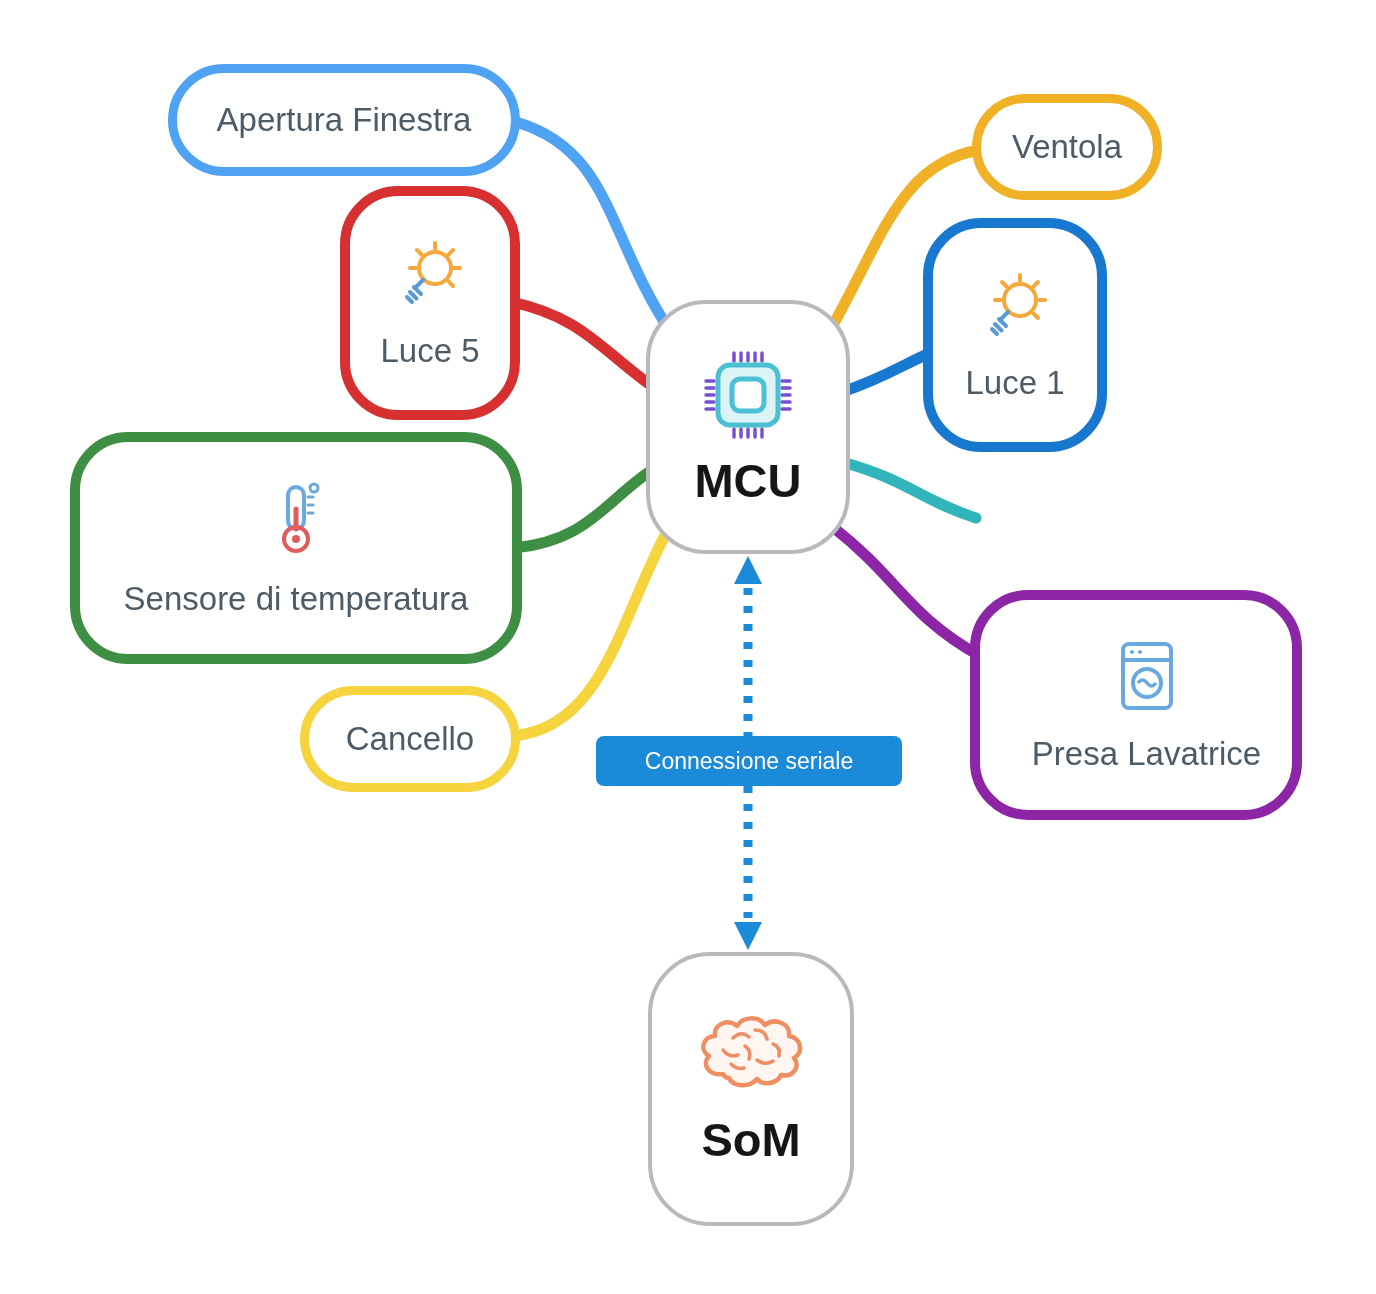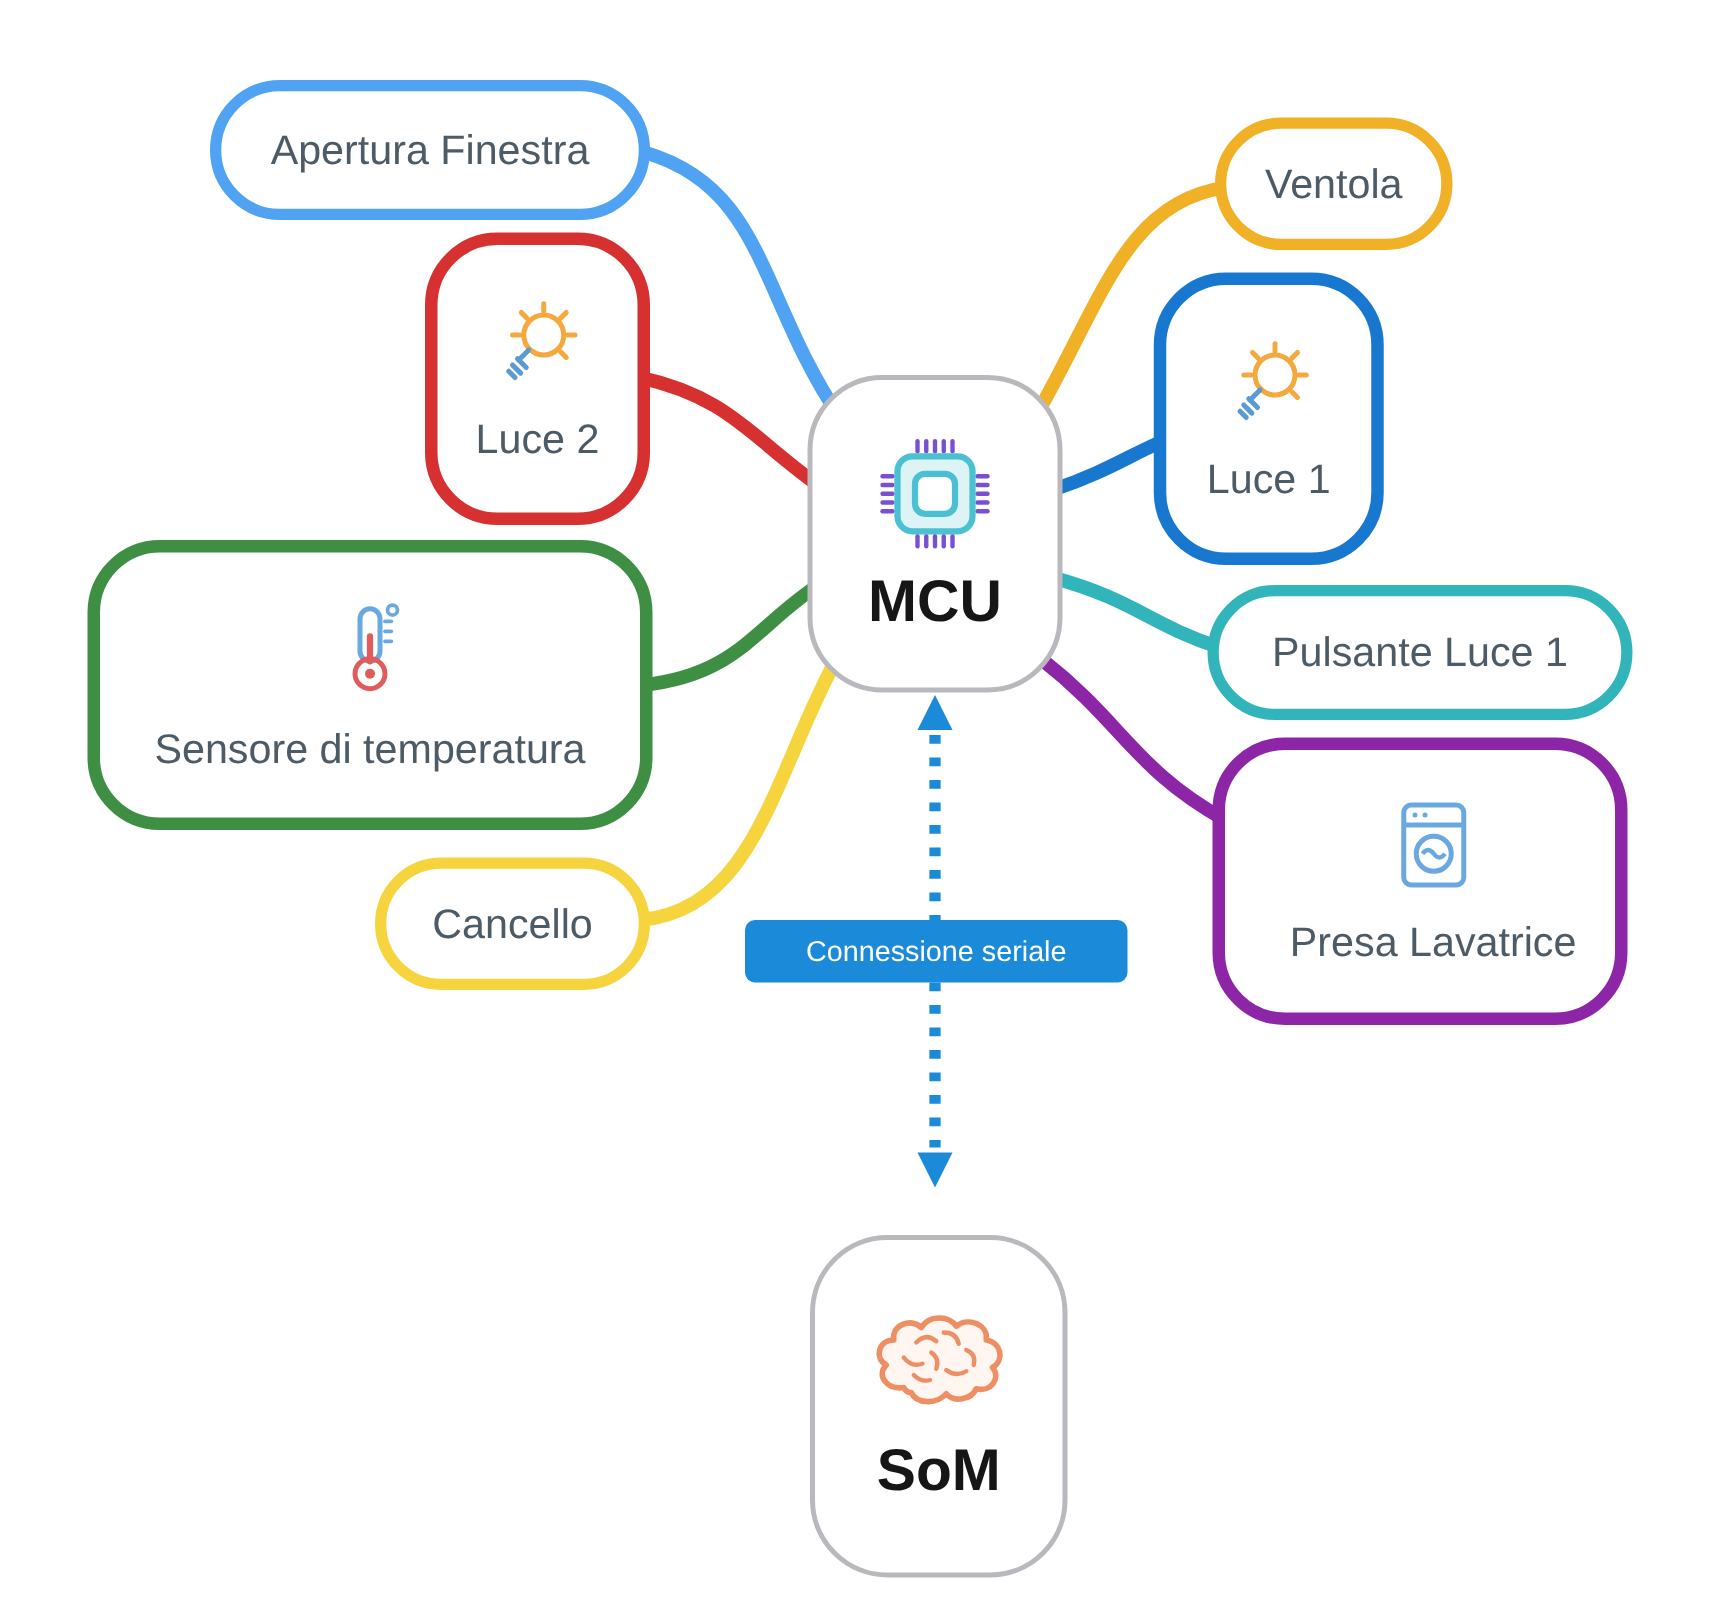--- a/index.html
+++ b/index.html
@@ -100,21 +100,21 @@
         <path d="M28 15 l4.5 4.5"></path>
         <path d="M21 33 h6"></path>
       </g>
       <g stroke="#5b9bd5" stroke-width="4" stroke-linecap="round">
         <path d="M34 45 l-8 8"></path>
         <path d="M25 52 l7 7"></path>
         <path d="M21 57 l6.5 6.5"></path>
         <path d="M18 62 l5 5"></path>
       </g>
     </svg>
-    <span class="node-label">Luce 2</span>
+    <span class="node-label">Luce 5</span>
   </div>
 
   <div class="node" style="left: 300px; top: 686px; width: 220px; height: 106px; border-width: 9px; border-radius: 53px; border-color: rgb(246, 212, 62);">
     <span class="node-label">Cancello</span>
   </div>
 
   <div class="node" style="left: 70px; top: 432px; width: 452px; height: 232px; border-width: 10px; border-radius: 58px; border-color: rgb(62, 142, 67);">
     <svg class="icon" width="88" height="88" viewBox="0 0 88 88" fill="none">
       <rect x="36" y="10" width="16" height="42" rx="8" stroke="#6aa9e0" stroke-width="4"></rect>
       <path d="M44 32 v20" stroke="#e05c5c" stroke-width="5" stroke-linecap="round"></path>
@@ -178,41 +178,38 @@
       <g stroke="#5b9bd5" stroke-width="4" stroke-linecap="round">
         <path d="M34 45 l-8 8"></path>
         <path d="M25 52 l7 7"></path>
         <path d="M21 57 l6.5 6.5"></path>
         <path d="M18 62 l5 5"></path>
       </g>
     </svg>
     <span class="node-label">Luce 1</span>
   </div>
 
-  <div class="node" style="left: 966px; top: 468px; width: 340px; height: 108px; border-width: 9px; border-radius: 54px; border-color: rgb(49, 181, 186);">
-    <span class="node-label">Pulsante Luce 1</span>
-  </div>
 
   <div class="node" style="left: 970px; top: 590px; width: 332px; height: 230px; border-width: 10px; border-radius: 58px; border-color: rgb(141, 38, 166); padding-left: 21px;">
     <svg class="icon" width="84" height="84" viewBox="0 0 84 84" fill="none">
       <rect x="18" y="8" width="48" height="64" rx="6" stroke="#6aa9e0" stroke-width="4"></rect>
       <path d="M18 24 h48" stroke="#6aa9e0" stroke-width="4"></path>
       <circle cx="27" cy="16" r="2" fill="#6aa9e0"></circle>
       <circle cx="35" cy="16" r="2" fill="#6aa9e0"></circle>
       <circle cx="42" cy="47" r="14" stroke="#6aa9e0" stroke-width="4"></circle>
       <path d="M33 47 q4.5 -6 9 0 q4.5 6 9 0" stroke="#6aa9e0" stroke-width="3.5"></path>
     </svg>
     <span class="node-label">Presa Lavatrice</span>
   </div>
 
   <div class="link-label" style="left: 596px; top: 736px; width: 306px; height: 50px; background-color: rgb(27, 138, 216);">
     <span>Connessione seriale</span>
   </div>
 
-  <div class="node" style="left: 648px; top: 952px; width: 206px; height: 274px; border-width: 4px; border-radius: 62px; gap: 16px; border-color: rgb(185, 185, 189); margin-top: 36px;">
+  <div class="node" style="left: 648px; top: 952px; width: 206px; height: 274px; border-width: 4px; border-radius: 62px; gap: 16px; border-color: rgb(185, 185, 189);">
     <svg class="icon" width="116" height="84" viewBox="0 0 116 84" fill="none">
       <path d="M30 62 C 16 64, 8 52, 16 44 C 6 38, 10 24, 22 24 C 20 12, 36 6, 44 14 C 50 4, 66 4, 72 13 C 82 5, 98 12, 96 24 C 108 26, 111 40, 101 46 C 108 54, 100 66, 88 63 C 84 72, 70 74, 64 67 C 56 76, 40 75, 36 66 C 33 66, 31 64, 30 62 Z" fill="#fff6f1" stroke="#ee8e63" stroke-width="4.5" stroke-linejoin="round"></path>
       <g stroke="#ee8e63" stroke-width="3.5" stroke-linecap="round" fill="none">
         <path d="M40 26 q8 -8 16 -1"></path>
         <path d="M62 18 q10 0 12 9"></path>
         <path d="M80 32 q8 3 6 12"></path>
         <path d="M30 38 q6 8 15 5"></path>
         <path d="M52 34 q7 5 4 13"></path>
         <path d="M64 48 q8 6 16 1"></path>
         <path d="M38 52 q6 6 13 4"></path>

